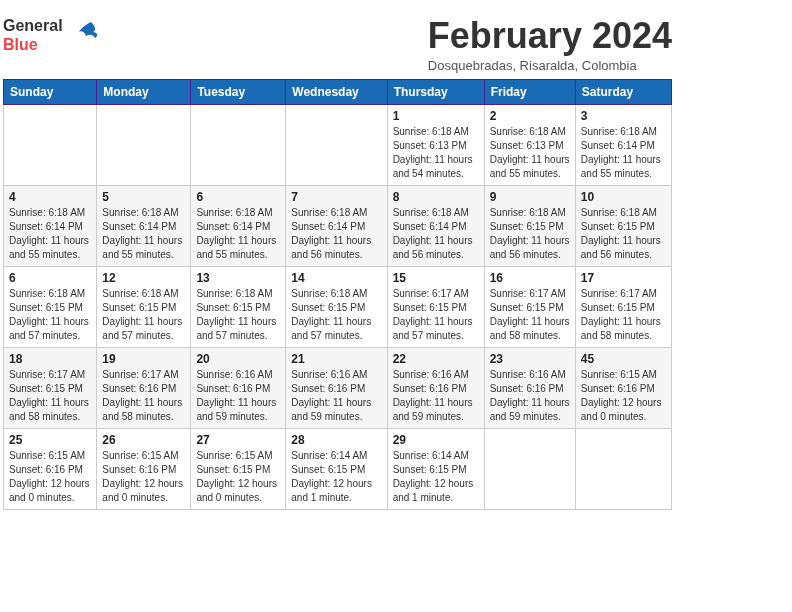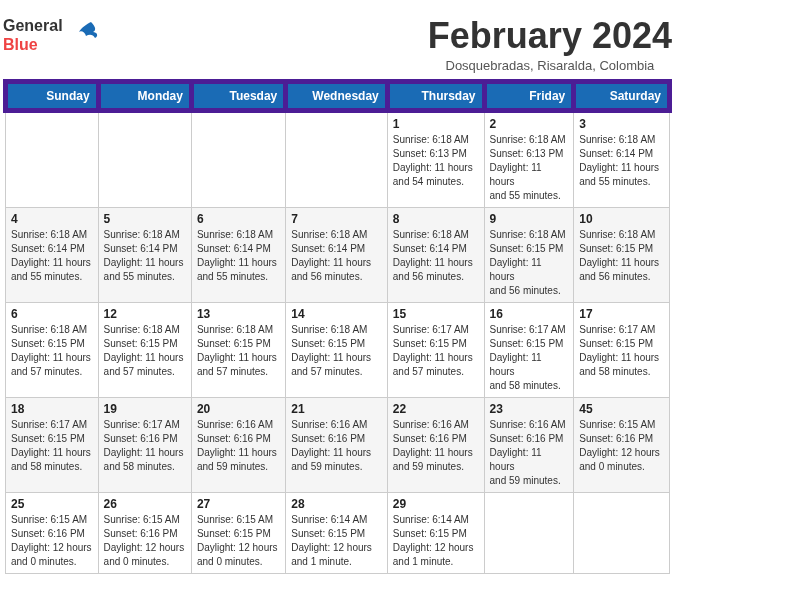--- a/index.html
+++ b/index.html
@@ -20,21 +20,21 @@
       justify-content: space-between;
       align-items: flex-start;
       margin-bottom: 6px;
     }
     .logo {
       display: flex;
       align-items: center;
       gap: 4px;
     }
     .title-block {
-      text-align: center;
+      text-align: left;
     }
     .main-title {
       font-size: 36px;
       font-weight: bold;
       color: #333;
       line-height: 1.1;
     }
     .subtitle {
       font-size: 13px;
       color: #555;
@@ -44,22 +44,22 @@
       width: 100%;
       border-collapse: collapse;
       font-size: 10.5px;
     }
     .calendar-table thead tr th {
       background-color: #1a6bb5;
       color: #fff;
       font-weight: bold;
       font-size: 12px;
       padding: 5px 6px;
-      border: 5px solid #4c1d95;
-      text-align: right;
+      border: 1px solid #4c1d95;
+      text-align: left;
     }
     .calendar-table tbody tr td {
       border: 1px solid #ccc;
       vertical-align: top;
       padding: 4px 5px;
       width: 113px;
       height: 80px;
       background: #fff;
     }
     .calendar-table tbody tr:nth-child(even) td {

